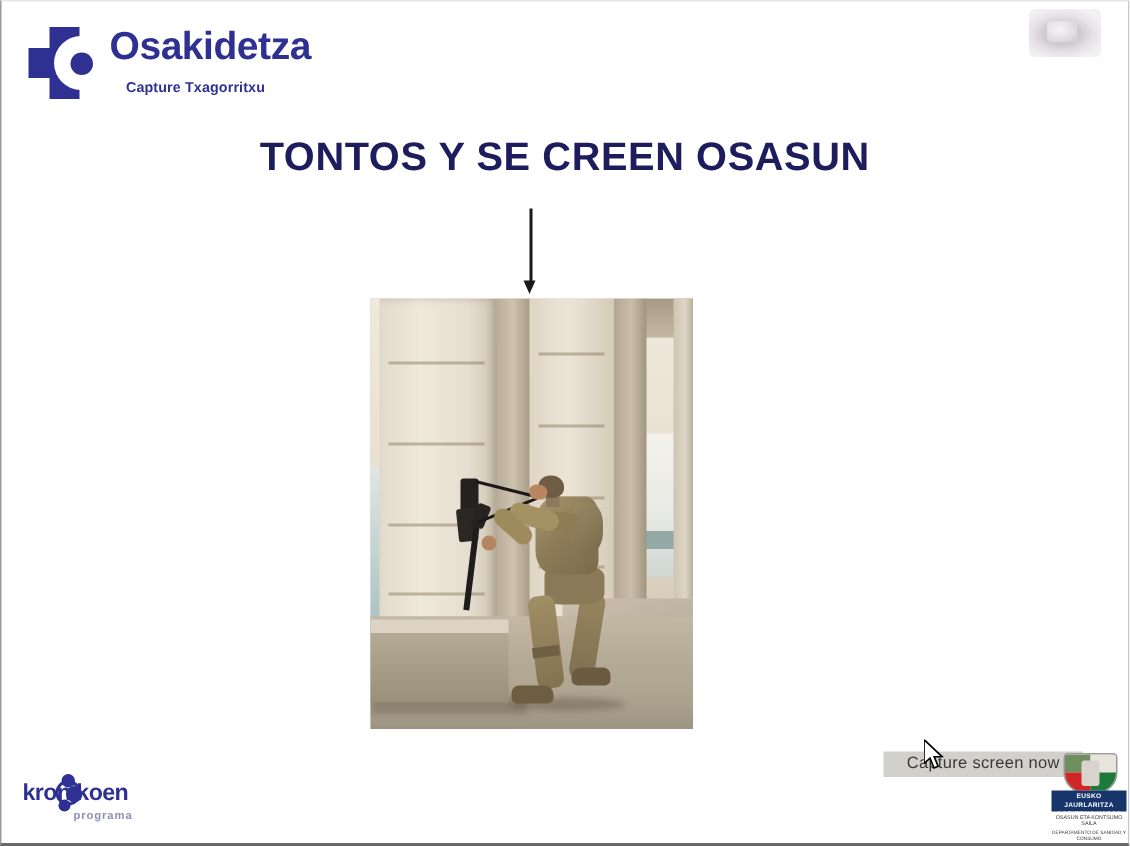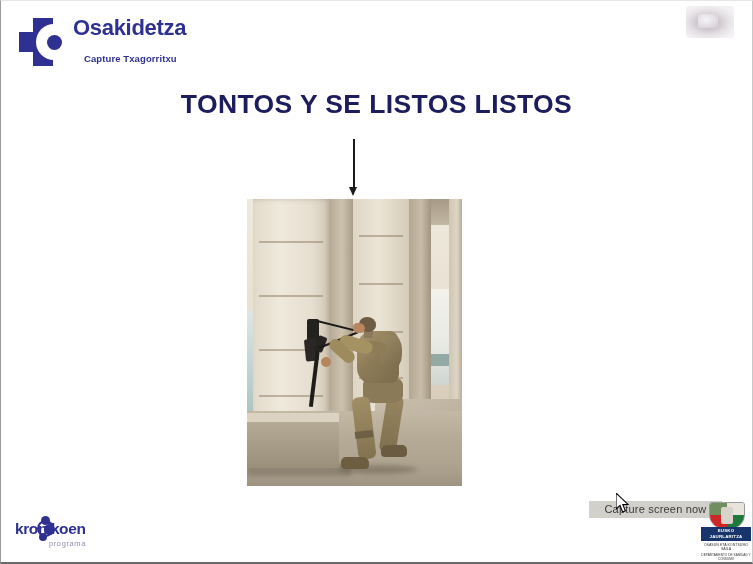--- a/index.html
+++ b/index.html
@@ -72,21 +72,21 @@
     top: 17px;
     width: 15px;
     height: 15px;
     border-radius: 50%;
     background: #2e3192;
   }
   #brand-name {
     position: absolute;
     left: 54px;
     top: 0px;
-    font-size: 22px;
+    font-size: 26px;
     font-weight: bold;
     color: #2e3192;
     letter-spacing: -0.3px;
     font-style: normal;
   }
   #brand-sub {
     position: absolute;
     left: 65px;
     top: 38px;
     font-size: 9.5px;
@@ -385,21 +385,21 @@
     font-size: 15.5px;
     font-weight: bold;
     color: #2e3192;
     letter-spacing: -0.4px;
   }
   #kron-sub {
     position: absolute;
     left: 34px;
     top: 25px;
     font-size: 7.5px;
-    font-weight: normal;
+    font-weight: bold;
     color: #8e8fb5;
     letter-spacing: 0.6px;
   }
   .kron-node {
     position: absolute;
     border-radius: 50%;
     background: #2e3192;
   }
   .kn1 { left: 26px; top: 2px;  width: 9px;  height: 9px; }
   .kn2 { left: 29px; top: 10px; width: 11px; height: 11px; }
@@ -510,21 +510,21 @@
       <div class="cross-h"></div>
       <div class="cross-notch"></div>
       <div class="cross-dot"></div>
     </div>
     <div id="brand-name">Osakidetza</div>
     <div id="brand-sub">Capture Txagorritxu</div>
   </div>
 
   <div id="corner-watermark"></div>
 
-  <div id="slide-title">TONTOS Y SE LISTOS LISTOS</div>
+  <div id="slide-title">TONTOS Y SE CREEN OSASUN</div>
 
   <div id="down-arrow">
     <div class="shaft"></div>
     <div class="head"></div>
   </div>
 
   <div id="photo-frame">
     <div class="ph ph-sky"></div>
     <div class="ph ph-gap"></div>
     <div class="ph ph-gap-sea"></div>

